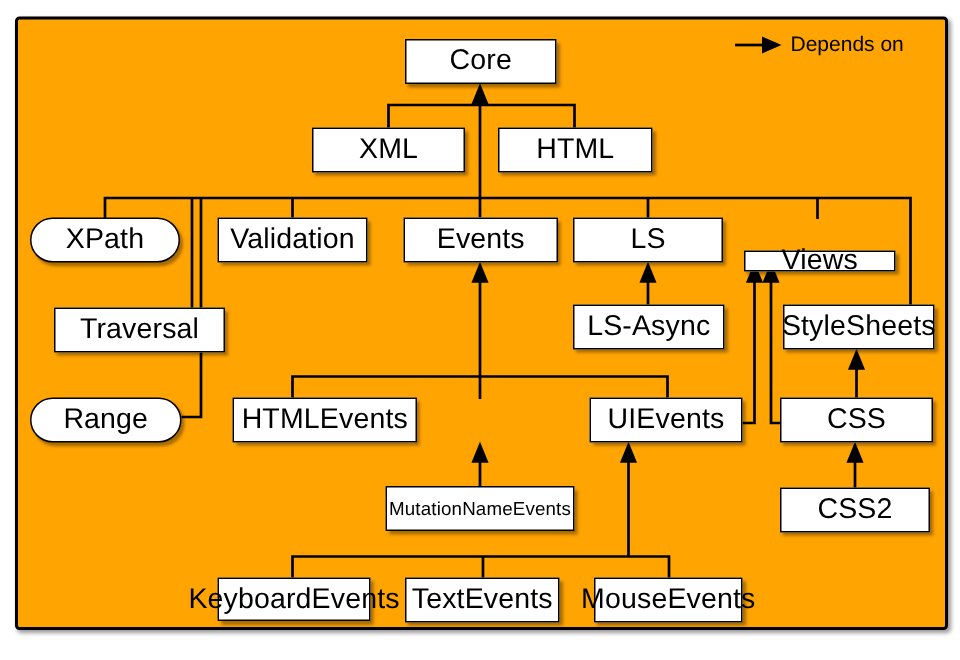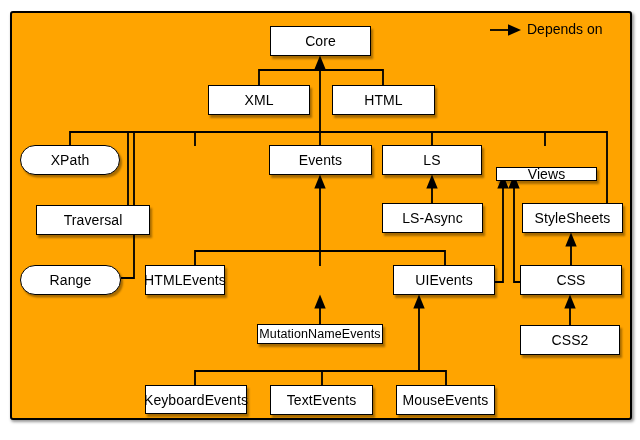--- a/index.html
+++ b/index.html
@@ -32,21 +32,21 @@
   }
   .node {
     position: absolute;
     box-sizing: border-box;
     background: var(--node_fill, #ffffff);
     border: 1.6px solid var(--node_border, #000000);
     box-shadow: 2px 2.5px 2px rgba(0,0,0,0.35);
     display: flex;
     align-items: center;
     justify-content: center;
-    font-size: 14px;
+    font-size: 19px;
     color: var(--text_color, #000000);
     white-space: nowrap;
     letter-spacing: 0.1px;
   }
   .node.wide { font-size: 12.5px; }
   .legend-label {
     position: absolute;
     left: 527px; top: 21px;
     font-size: 14px;
     color: var(--text_color, #000000);
@@ -92,30 +92,31 @@
       <path d="M320,294.5 L314.3,308.5 L325.7,308.5 Z"></path>
       <path d="M419,294.5 L413.3,308.5 L424.7,308.5 Z"></path>
       <path d="M521,30 L508,24.3 L508,35.7 Z"></path>
     </g>
   </svg>
 
   <div class="node" style="left:270px; top:26px;  width:101px; height:30px;">Core</div>
   <div class="node" style="left:208px; top:85px;  width:102px; height:30px;">XML</div>
   <div class="node" style="left:332px; top:85px;  width:103px; height:30px;">HTML</div>
   <div class="node" style="left:20px;  top:145px; width:100px; height:30px;border-radius:15px;">XPath</div>
+  <div class="node" style="left:145px; top:145px; width:100px; height:30px;">Validation</div>
   <div class="node" style="left:269px; top:145px; width:103px; height:30px;">Events</div>
   <div class="node" style="left:382px; top:145px; width:100px; height:30px;text-align:center;">LS</div>
   <div class="node" style="left:496px; top:139px; width:101px; height:14px;margin-top:28px;">Views</div>
   <div class="node" style="left:36px;  top:205px; width:114px; height:30px;">Traversal</div>
   <div class="node" style="left:382px; top:203px; width:101px; height:30px;">LS-Async</div>
   <div class="node" style="left:522px; top:203px; width:101px; height:30px;">StyleSheets</div>
   <div class="node" style="left:20px;  top:265px; width:101px; height:30px;border-radius:15px;">Range</div>
-  <div class="node" style="left:145px; top:265px; width:80px; height:30px;">HTMLEvents</div>
+  <div class="node" style="left:155px; top:265px; width:123px; height:30px;">HTMLEvents</div>
   <div class="node" style="left:393px; top:265px; width:102px; height:30px;">UIEvents</div>
   <div class="node" style="left:520px; top:265px; width:102px; height:30px;">CSS</div>
-  <div class="node wide" style="left:257px; top:324px; width:126px; height:20px;">MutationNameEvents</div>
+  <div class="node wide" style="left:257px; top:324px; width:126px; height:30px;">MutationNameEvents</div>
   <div class="node" style="left:520px; top:325px; width:100px; height:30px;">CSS2</div>
   <div class="node" style="left:145px; top:385px; width:102px; height:29px;">KeyboardEvents</div>
   <div class="node" style="left:270px; top:385px; width:103px; height:30px;">TextEvents</div>
   <div class="node" style="left:396px; top:385px; width:99px;  height:30px;">MouseEvents</div>
 
   <div class="legend-label">Depends on</div>
 </div>
 
 </body></html>

